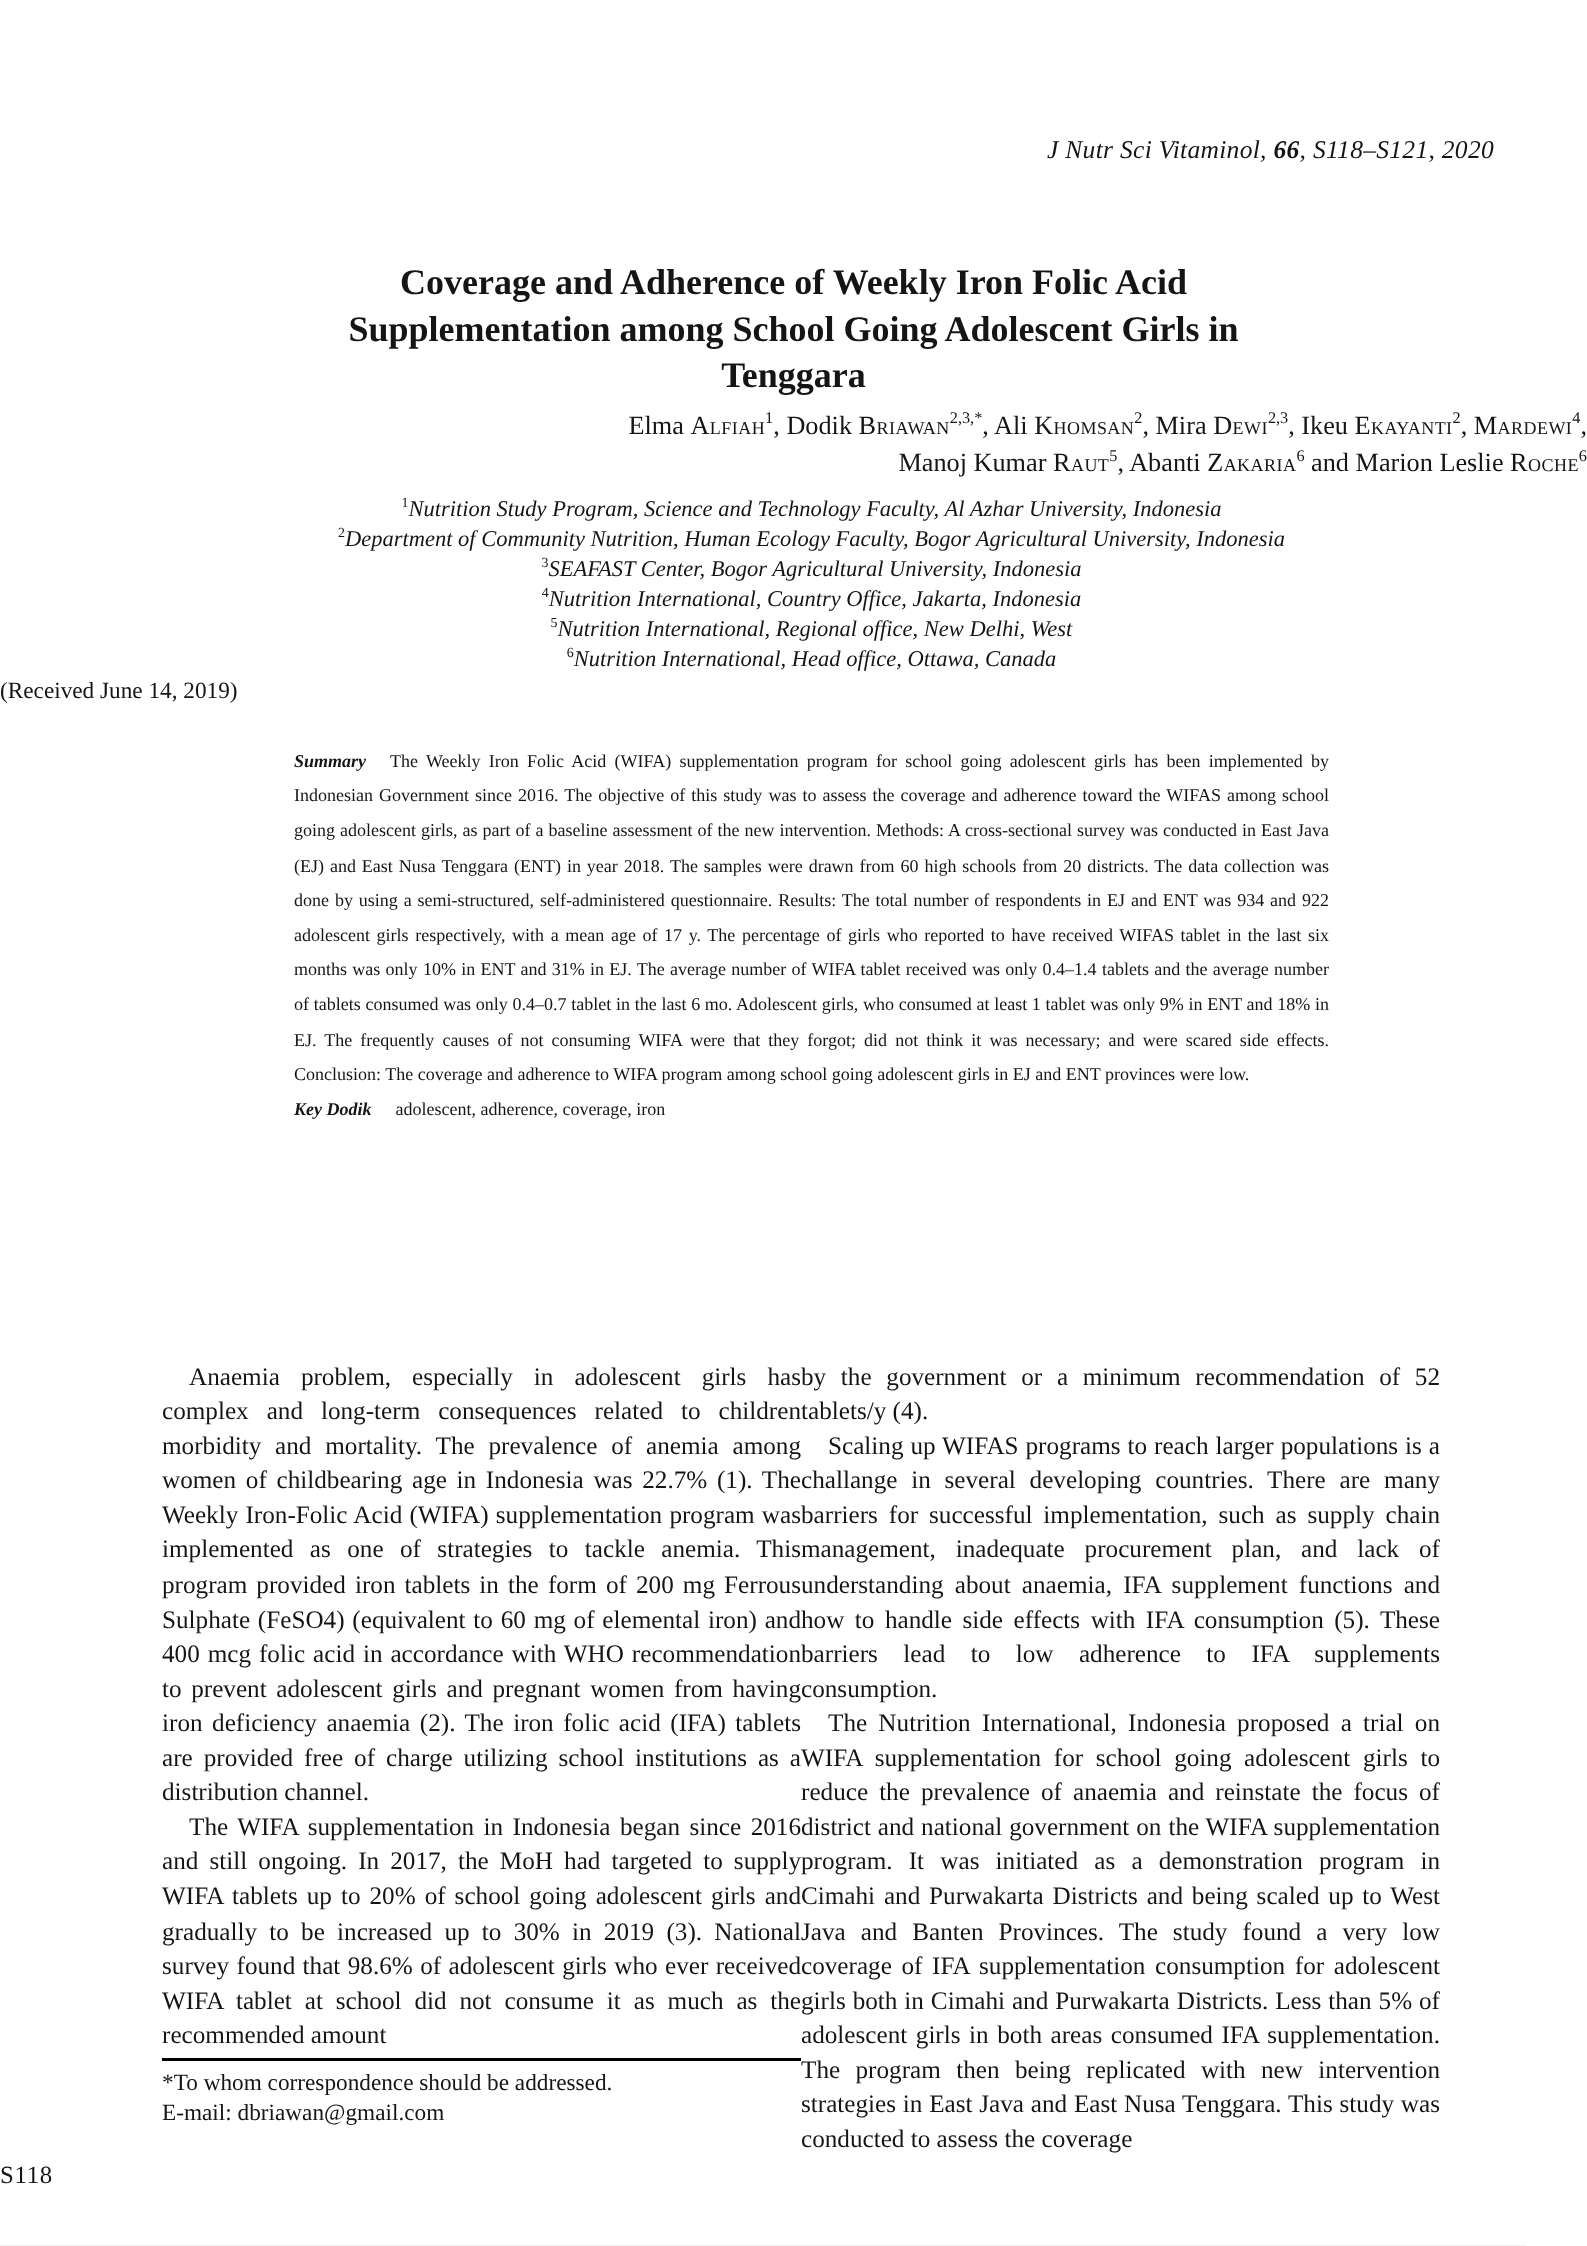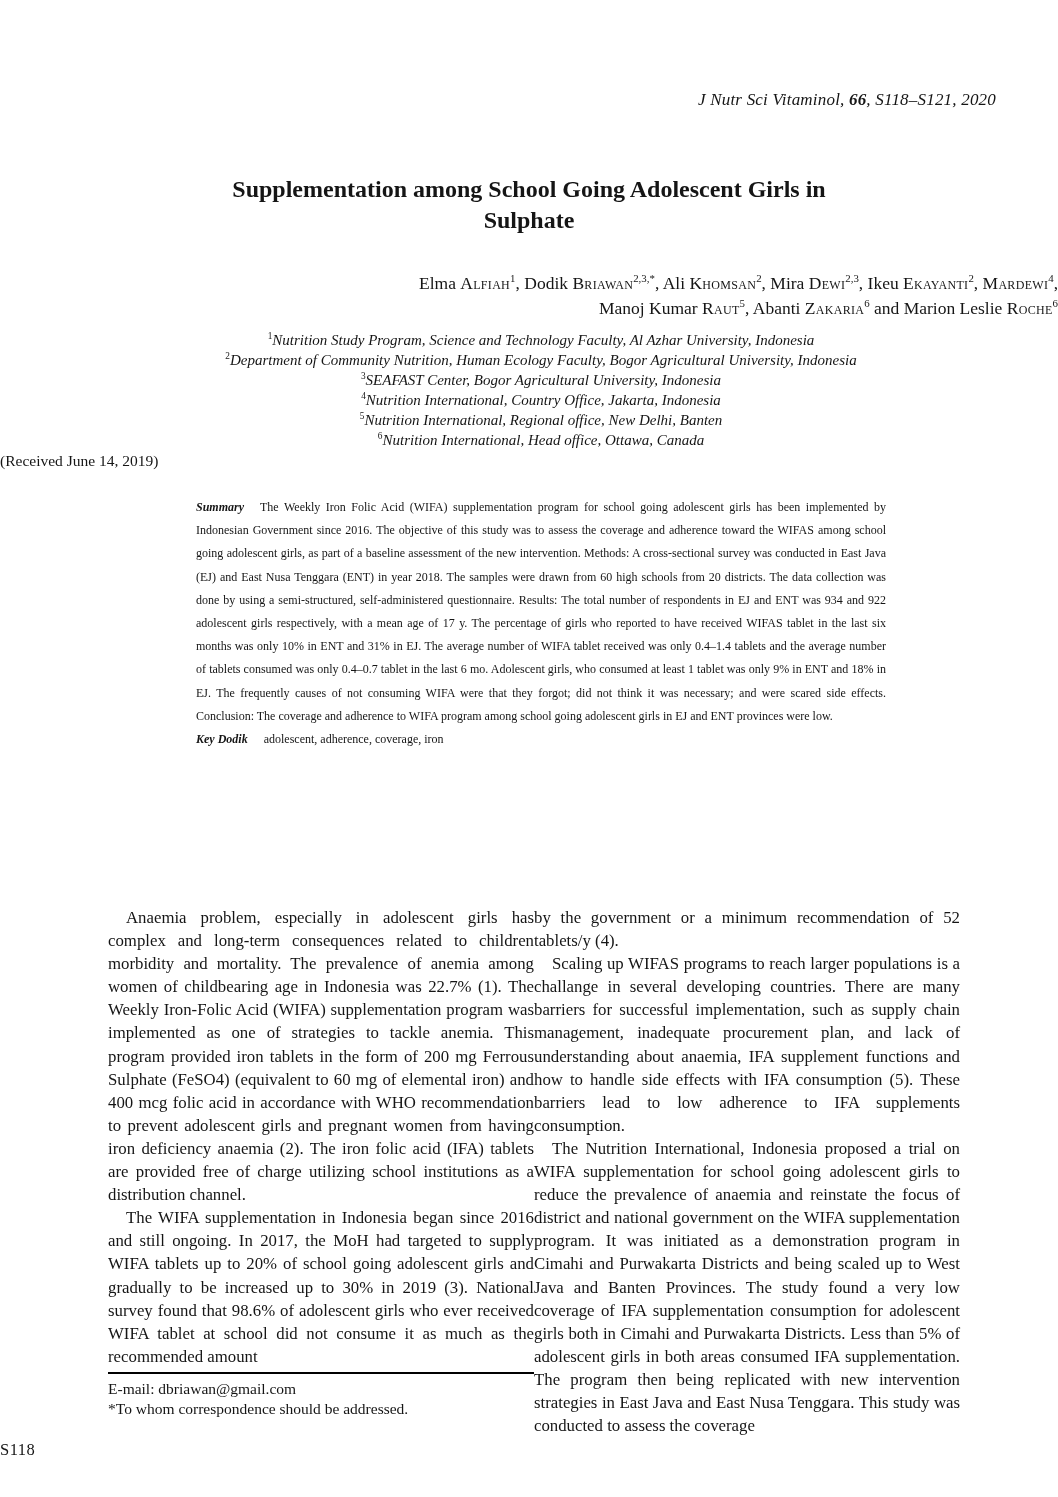--- a/index.html
+++ b/index.html
@@ -66,35 +66,36 @@
   }
 </style>
 </head>
 <body>
 
 <div class="page">
 
   <div class="journal-line"><span>J Nutr Sci Vitaminol, </span><b>66</b><span>, S118–S121, 2020</span></div>
 
   <h1 class="title">
+    <div>Coverage and Adherence of  Weekly Iron Folic Acid</div>
     <div>Supplementation among School Going Adolescent Girls in</div>
-    <div>Sulphate</div>
+    <div>Tenggara</div>
   </h1>
 
   <div class="authors">
     <div><span><span>Elma </span><span class="fam">Alfiah</span><sup>1</sup><span>, </span></span><span><span>Dodik </span><span class="fam">Briawan</span><sup>2,3,*</sup><span>, </span></span><span><span>Ali </span><span class="fam">Khomsan</span><sup>2</sup><span>, </span></span><span><span>Mira </span><span class="fam">Dewi</span><sup>2,3</sup><span>, </span></span><span><span>Ikeu </span><span class="fam">Ekayanti</span><sup>2</sup><span>, </span></span><span><span></span><span class="fam">Mardewi</span><sup>4</sup><span>,</span></span></div>
     <div><span><span>Manoj Kumar </span><span class="fam">Raut</span><sup>5</sup><span>, </span></span><span><span>Abanti </span><span class="fam">Zakaria</span><sup>6</sup><span> and </span></span><span><span>Marion Leslie </span><span class="fam">Roche</span><sup>6</sup><span></span></span></div>
   </div>
 
   <div class="affiliations">
     <div><sup>1</sup><span>Nutrition Study Program, Science and Technology Faculty, Al Azhar University, Indonesia</span></div>
     <div><sup>2</sup><span>Department of Community Nutrition, Human Ecology Faculty, Bogor Agricultural University, Indonesia</span></div>
     <div><sup>3</sup><span>SEAFAST Center, Bogor Agricultural University, Indonesia</span></div>
     <div><sup>4</sup><span>Nutrition International, Country Office, Jakarta, Indonesia</span></div>
-    <div><sup>5</sup><span>Nutrition International, Regional office, New Delhi, Banten</span></div>
+    <div><sup>5</sup><span>Nutrition International, Regional office, New Delhi, West</span></div>
     <div><sup>6</sup><span>Nutrition International, Head office, Ottawa, Canada</span></div>
   </div>
 
   <div class="received">(Received June 14, 2019)</div>
 
   <div class="summary-block">
     <p><span class="inline-label">Summary</span><span>The Weekly Iron Folic Acid (WIFA) supplementation program for school going adolescent girls has been implemented by Indonesian Government since 2016. The objective of this study was to assess the coverage and adherence toward the WIFAS among school going adolescent girls, as part of a baseline assessment of the new intervention. Methods: A cross-sectional survey was conducted in East Java (EJ) and East Nusa Tenggara (ENT) in year 2018. The samples were drawn from 60 high schools from 20 districts. The data collection was done by using a semi-structured, self-administered questionnaire. Results: The total number of respondents in EJ and ENT was 934 and 922 adolescent girls respectively, with a mean age of 17 y. The percentage of girls who reported to have received WIFAS tablet in the last six months was only 10% in ENT and 31% in EJ. The average number of WIFA tablet received was only 0.4–1.4 tablets and the average number of tablets consumed was only 0.4–0.7 tablet in the last 6 mo. Adolescent girls, who consumed at least 1 tablet was only 9% in ENT and 18% in EJ. The frequently causes of not consuming WIFA were that they forgot; did not think it was necessary; and were scared side effects. Conclusion: The coverage and adherence to WIFA program among school going adolescent girls in EJ and ENT provinces were low.</span></p>
     <p><span class="inline-label">Key Dodik</span><span>adolescent, adherence, coverage, iron</span></p>
   </div>
 
@@ -104,19 +105,19 @@
       <p><span>The WIFA supplementation in Indonesia began since 2016 and still ongoing. In 2017, the MoH had targeted to supply WIFA tablets up to 20% of school going adolescent girls and gradually to be increased up to 30% in 2019 (3). National survey found that 98.6% of adolescent girls who ever received WIFA tablet at school did not consume it as much as the recommended amount</span></p>
     </div>
     <div class="col">
       <p class="no-indent"><span>by the government or a minimum recommendation of 52 tablets/y (4).</span></p>
       <p><span>Scaling up WIFAS programs to reach larger populations is a challange in several developing countries. There are many barriers for successful implementation, such as supply chain management, inadequate procurement plan, and lack of understanding about anaemia, IFA supplement functions and how to handle side effects with IFA consumption (5). These barriers lead to low adherence to IFA supplements consumption.</span></p>
       <p><span>The Nutrition International, Indonesia proposed a trial on WIFA supplementation for school going adolescent girls to reduce the prevalence of anaemia and reinstate the focus of district and national government on the WIFA supplementation program. It was initiated as a demonstration program in Cimahi and Purwakarta Districts and being scaled up to West Java and Banten Provinces. The study found a very low coverage of IFA supplementation consumption for adolescent girls both in Cimahi and Purwakarta Districts. Less than 5% of adolescent girls in both areas consumed IFA supplementation. The program then being replicated with new intervention strategies in East Java and East Nusa Tenggara. This study was conducted to assess the coverage</span></p>
     </div>
   </div>
 
   <div class="footnote">
+    <div>*To whom correspondence should be addressed.</div>
     <div>E-mail: dbriawan@gmail.com</div>
-    <div>*To whom correspondence should be addressed.</div>
   </div>
 
   <div class="page-number">S118</div>
 
 </div>
 
 </body></html>

